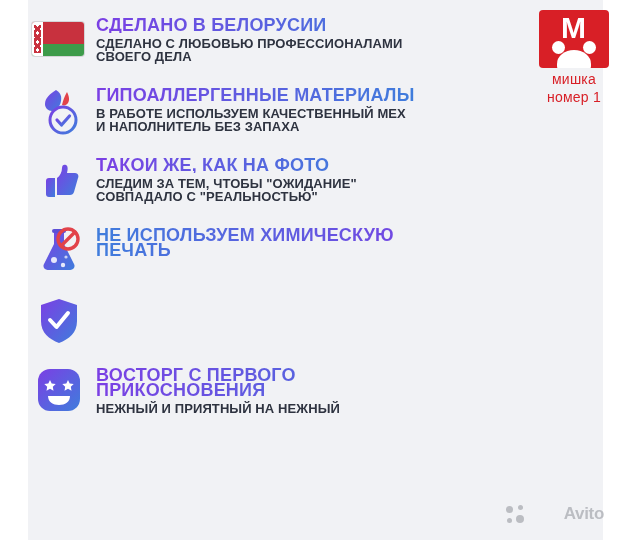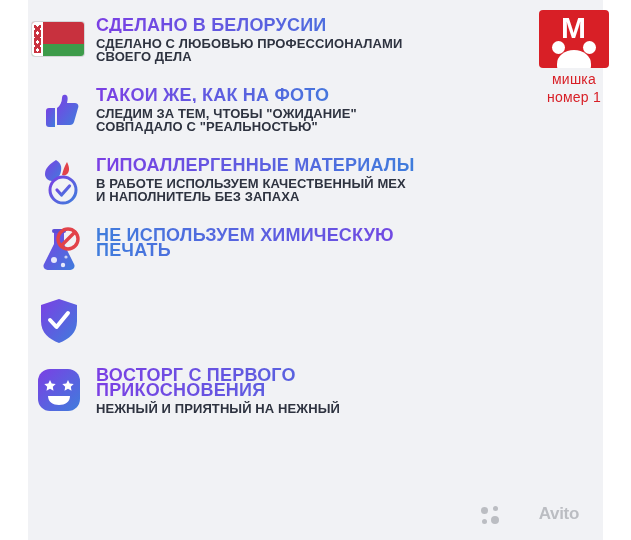--- a/index.html
+++ b/index.html
@@ -156,24 +156,24 @@
       repeating-linear-gradient(45deg, #c8313e 0 3px, transparent 3px 6px),
       repeating-linear-gradient(-45deg, #c8313e 0 3px, transparent 3px 6px);
   }
 
   .thumb { position: absolute; left: 6px; top: 4px; }
   .icon-svg { display: block; }
 
   
   .avito {
     position: absolute;
-    right: 52px;
+    right: 27px;
     bottom: 16px;
     display: flex;
-    align-items: flex-end;
+    align-items: center;
     opacity: .55;
     gap: 35px;
   }
   .avito-dots {
     position: relative;
     width: 18px; height: 18px;
     margin-right: 5px;
   }
   .avito-dots i {
     position: absolute;
@@ -222,57 +222,57 @@
       </div>
       <div class="f-body">
         <p class="f-title grad1">СДЕЛАНО В БЕЛОРУСИИ</p>
         <p class="f-desc">СДЕЛАНО С ЛЮБОВЬЮ ПРОФЕССИОНАЛАМИ
 СВОЕГО ДЕЛА</p>
       </div>
     </div>
 
     <div class="feature">
       <div class="f-icon">
-        <svg class="icon-svg thumb" width="46" height="46" viewBox="0 0 46 46">
-          <defs>
-            <linearGradient id="g1" x1="0" y1="0" x2="1" y2="1">
-              <stop offset="0%" stop-color="#7b3fe4"></stop>
-                <stop offset="100%" stop-color="#3f7ddc"></stop>
-            </linearGradient>
-          </defs>
-          <path d="M13 20h6v19h-6a3 3 0 0 1-3-3V23a3 3 0 0 1 3-3z" fill="url(#g1)"></path>
-          <path d="M21 20c3-2 5-6 5-10 0-3 2-4 4-3s2 4 1 8h8c3 0 4 3 3 5l-4 14c-.6 2-2 3-4 3H21z" fill="url(#g1)"></path>
-        </svg>
-      </div>
-      <div class="f-body">
-        <p class="f-title grad1">ТАКОЙ ЖЕ, КАК НА ФОТО</p>
-        <p class="f-desc">СЛЕДИМ ЗА ТЕМ, ЧТОБЫ "ОЖИДАНИЕ"
-СОВПАДАЛО С "РЕАЛЬНОСТЬЮ"</p>
-      </div>
-    </div>
-
-    <div class="feature">
-      <div class="f-icon">
         <svg class="icon-svg" style="position:absolute;left:6px;top:2px" width="48" height="50" viewBox="0 0 48 50">
           <defs>
             <linearGradient id="g2" x1="0" y1="0" x2="1" y2="1">
               <stop offset="0%" stop-color="#7b3fe4"></stop>
                 <stop offset="100%" stop-color="#3f7ddc"></stop>
             </linearGradient>
           </defs>
           <path d="M20 4c-6 4-11 8-11 14 0 4 3 7 7 7s8-4 9-10c.6-4 .2-8-5-11z" fill="url(#g2)"></path>
           <path d="M31 6c2 4 3 8 1 11-1.5 2.4-4 3-6 2 1-4 2.5-9 5-13z" fill="#e2434a"></path>
           <circle cx="27" cy="34" r="13" fill="none" stroke="url(#g2)" stroke-width="3"></circle>
           <path d="M21 34l4.5 5 8-9" fill="none" stroke="url(#g2)" stroke-width="3.2" stroke-linecap="round" stroke-linejoin="round"></path>
         </svg>
       </div>
       <div class="f-body">
         <p class="f-title grad1">ГИПОАЛЛЕРГЕННЫЕ МАТЕРИАЛЫ</p>
         <p class="f-desc">В РАБОТЕ ИСПОЛЬЗУЕМ КАЧЕСТВЕННЫЙ МЕХ
 И НАПОЛНИТЕЛЬ БЕЗ ЗАПАХА</p>
+      </div>
+    </div>
+
+    <div class="feature">
+      <div class="f-icon">
+        <svg class="icon-svg thumb" width="46" height="46" viewBox="0 0 46 46">
+          <defs>
+            <linearGradient id="g1" x1="0" y1="0" x2="1" y2="1">
+              <stop offset="0%" stop-color="#7b3fe4"></stop>
+                <stop offset="100%" stop-color="#3f7ddc"></stop>
+            </linearGradient>
+          </defs>
+          <path d="M13 20h6v19h-6a3 3 0 0 1-3-3V23a3 3 0 0 1 3-3z" fill="url(#g1)"></path>
+          <path d="M21 20c3-2 5-6 5-10 0-3 2-4 4-3s2 4 1 8h8c3 0 4 3 3 5l-4 14c-.6 2-2 3-4 3H21z" fill="url(#g1)"></path>
+        </svg>
+      </div>
+      <div class="f-body">
+        <p class="f-title grad1">ТАКОЙ ЖЕ, КАК НА ФОТО</p>
+        <p class="f-desc">СЛЕДИМ ЗА ТЕМ, ЧТОБЫ "ОЖИДАНИЕ"
+СОВПАДАЛО С "РЕАЛЬНОСТЬЮ"</p>
       </div>
     </div>
 
     <div class="feature">
       <div class="f-icon">
         <svg class="icon-svg" style="position:absolute;left:6px;top:2px" width="48" height="50" viewBox="0 0 48 50">
           <defs>
             <linearGradient id="g3" x1="0" y1="0" x2="1" y2="1">
               <stop offset="0%" stop-color="#7b3fe4"></stop>
                 <stop offset="100%" stop-color="#3f7ddc"></stop>

